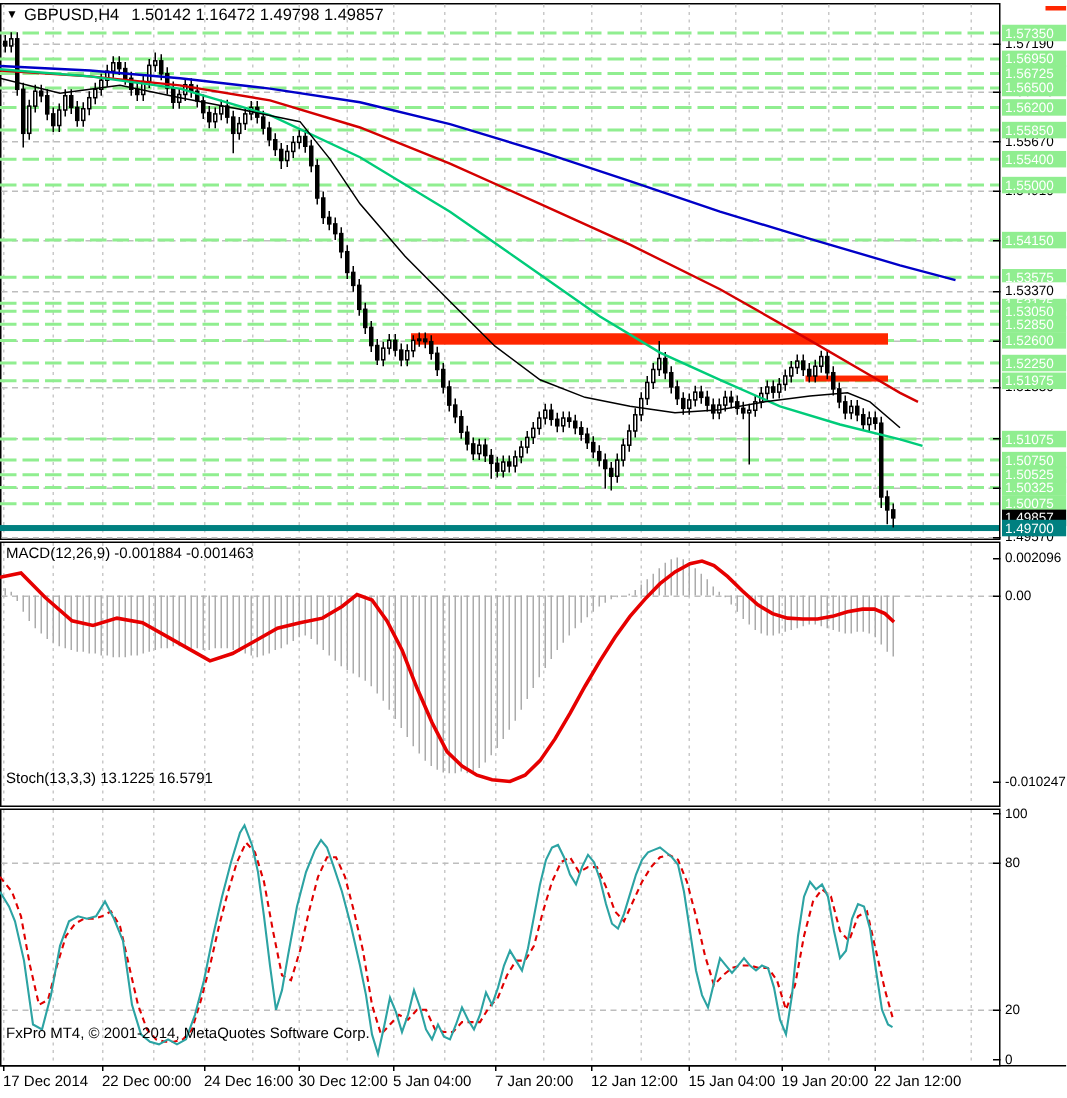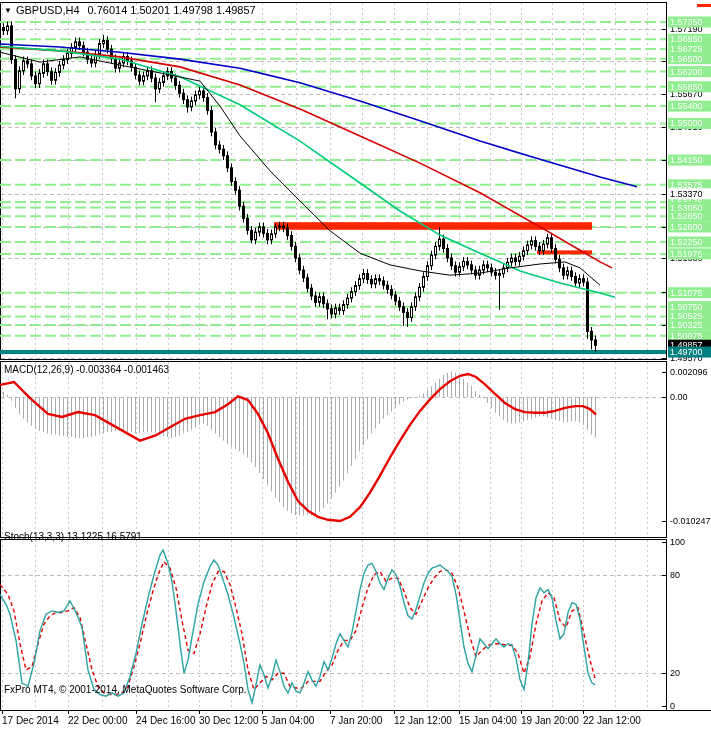--- a/index.html
+++ b/index.html
@@ -4,21 +4,21 @@
 <style>
   html,body{margin:0;padding:0;background:#fff;}
   #app{position:relative;width:711px;height:732px;background:#fff;overflow:hidden;
        font-family:"Liberation Sans",sans-serif;}
   #chart{position:absolute;left:0;top:0;}
   .ovl{position:absolute;color:#000;white-space:nowrap;}
   #titlebar{left:4px;top:4px;font-size:11px;}
   #titlebar .tri{display:inline-block;font-size:8px;vertical-align:1px;margin-right:4px;cursor:pointer;}
   #titlebar .quotes{margin-left:8px;}
   #macdlabel{left:4px;top:364px;font-size:10px;}
-  #stochlabel{left:4px;top:531px;font-size:10px;}
+  #stochlabel{left:4px;top:514px;font-size:10px;}
   #copyright{left:4px;top:684px;font-size:10px;}
   #scrollmark{left:697px;top:4px;width:14px;height:3px;background:#ff2600;}
   .divider{position:absolute;left:0;width:711px;height:3px;cursor:ns-resize;}
   #priceaxis-hit{position:absolute;left:667px;top:0;width:44px;height:710px;cursor:n-resize;}
   #timeaxis-hit{position:absolute;left:0;top:711px;width:711px;height:21px;cursor:e-resize;}
   svg text{font-family:"Liberation Sans",sans-serif;}
   text.ax{font-size:9px;fill:#000;}
   text.axw{font-size:9px;fill:#fff;}
   text.tm{font-size:10px;fill:#000;}
 </style>
@@ -770,24 +770,24 @@
       <text x="394" y="724" class="tm">12 Jan 12:00</text>
       <line x1="459.5" y1="710" x2="459.5" y2="714" stroke="#000"></line>
       <text x="459" y="724" class="tm">15 Jan 04:00</text>
       <line x1="521.5" y1="710" x2="521.5" y2="714" stroke="#000"></line>
       <text x="521" y="724" class="tm">19 Jan 20:00</text>
       <line x1="583.5" y1="710" x2="583.5" y2="714" stroke="#000"></line>
       <text x="583" y="724" class="tm">22 Jan 12:00</text>
     </svg>
 
   <div class="ovl" id="titlebar">
-    <span class="tri">▼</span><span>GBPUSD,H4</span><span class="quotes">0.76014 1.50201 1.49798 1.49857</span>
+    <span class="tri">▼</span><span>GBPUSD,H4</span><span class="quotes">1.50142 1.16472 1.49798 1.49857</span>
   </div>
 
-  <div class="ovl" id="macdlabel">MACD(12,26,9) -0.003364 -0.001463</div>
+  <div class="ovl" id="macdlabel">MACD(12,26,9) -0.001884 -0.001463</div>
   <div class="ovl" id="stochlabel">Stoch(13,3,3) 13.1225 16.5791</div>
   <div class="ovl" id="copyright">FxPro MT4, © 2001-2014, MetaQuotes Software Corp.</div>
   <div class="ovl" id="scrollmark"></div>
 
   <div class="divider" style="top:359px"></div>
   <div class="divider" style="top:537px"></div>
   <div id="priceaxis-hit"></div>
   <div id="timeaxis-hit"></div>
 </div>
 

